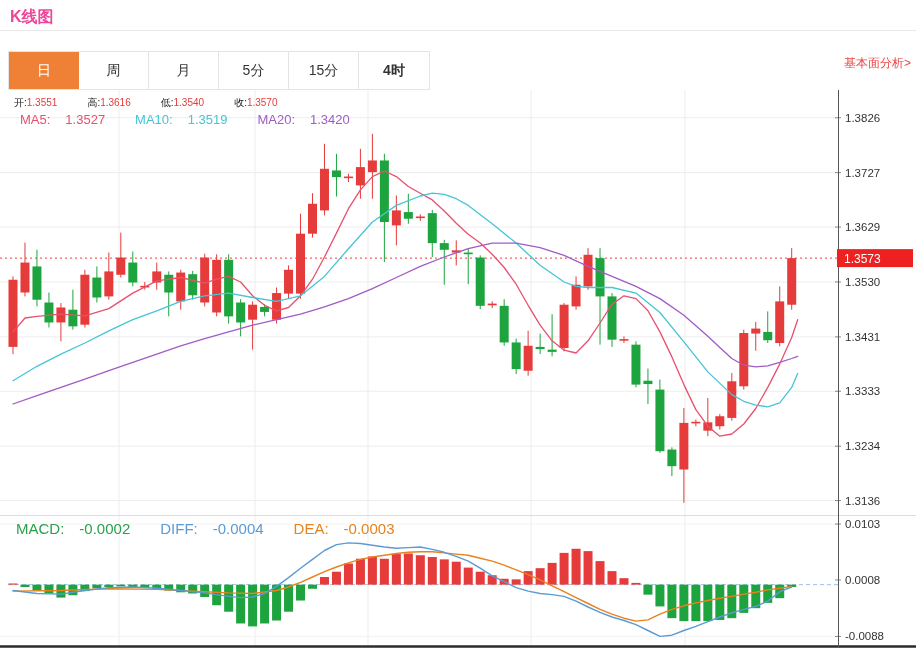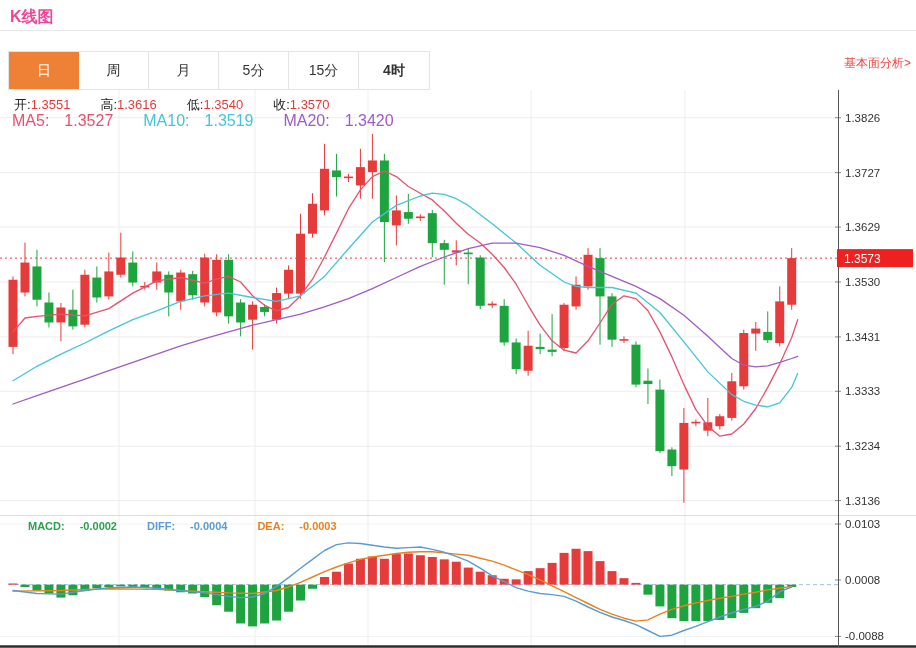--- a/index.html
+++ b/index.html
@@ -9,24 +9,24 @@
   .page-title{position:absolute;left:10px;top:7px;font-size:16px;font-weight:bold;color:#ec4899;}
   .analysis-link{position:absolute;right:5px;top:11px;font-size:12px;color:#ef4444;cursor:pointer;margin-top:44px;}
   .tabs{position:absolute;left:8px;top:51px;display:flex;height:37px;border:1px solid #e4e4e4;}
   .tab{width:70px;height:37px;line-height:37px;text-align:center;font-size:14px;color:#333;
        background:#fff;border-right:1px solid #e4e4e4;cursor:pointer;box-sizing:border-box;}
   .tab:last-child{border-right:none;font-weight:bold;}
   .tab.selected{color:#fff;border:none;}
   #chart-svg{position:absolute;left:0;top:90px;}
   .legend-row{position:absolute;white-space:nowrap;}
   .legend-row span{margin-right:15px;}
-  #row-ohlc{left:14px;top:96px;font-size:13px;}
+  #row-ohlc{left:14px;top:96px;font-size:10px;}
   #row-ohlc .lbl{color:#222;margin-right:0;}
-  #row-ma{left:12px;top:112px;font-size:16px;}
-  #row-macd{left:28px;top:520px;font-size:11px;font-weight:bold;}
+  #row-ma{left:20px;top:112px;font-size:13px;}
+  #row-macd{left:16px;top:520px;font-size:15px;}
 </style>
 </head>
 <body>
 
 <div class="header">
   <div class="page-title">K线图</div>
   <div class="analysis-link">基本面分析&gt;</div>
 </div>
 
 <div class="tabs" id="tabs">

